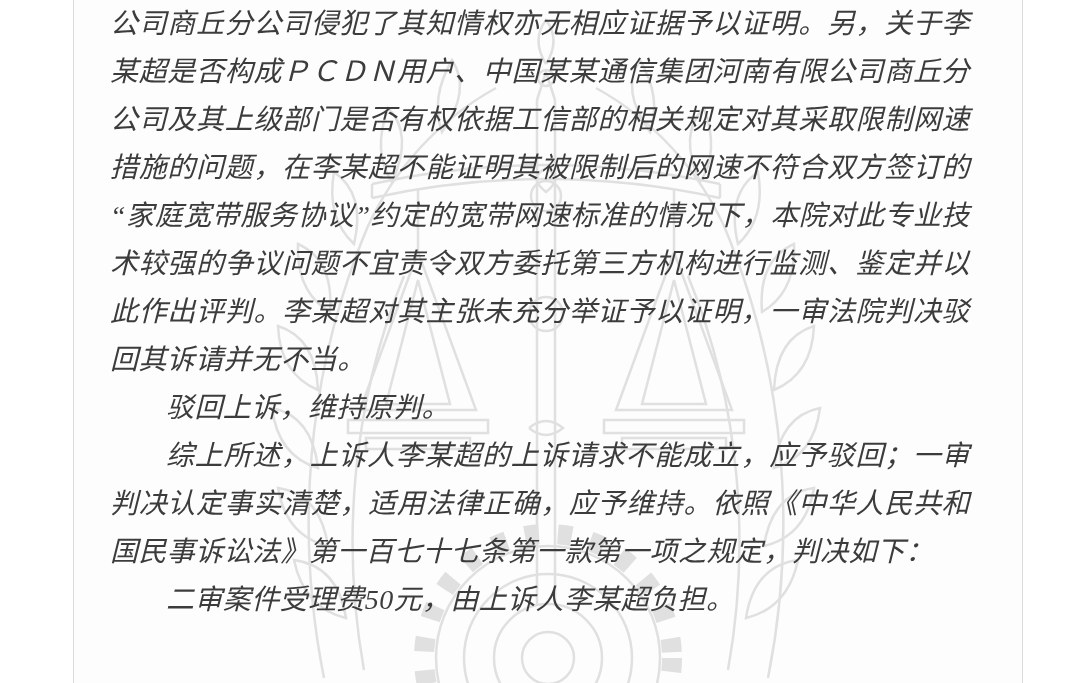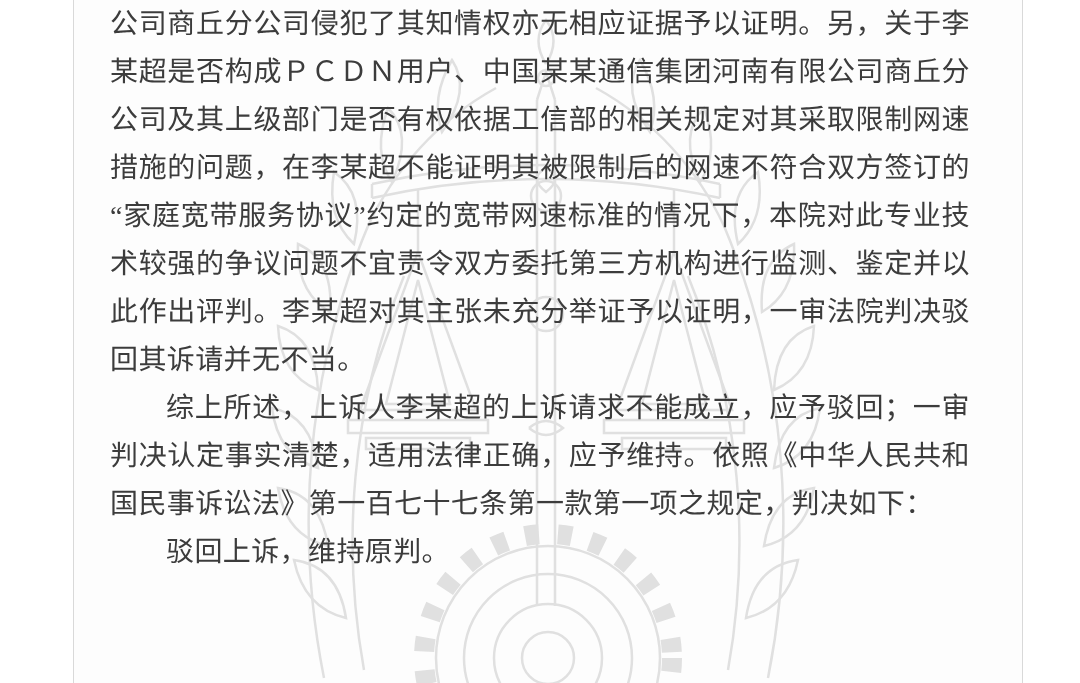--- a/index.html
+++ b/index.html
@@ -42,20 +42,21 @@
     color: #3c3c3c;
     font-size: 28px;
     line-height: 48px;
     text-align: justify;
     text-justify: inter-ideograph;
     letter-spacing: 0.4px;
   }
   .text-block p {
     margin: 0;
     padding: 0;
+    font-style: italic;
   }
   .text-block p.indent {
     text-indent: 2em;
   }
 </style>
 </head>
 <body>
 
 <div class="stage">
   <div class="page">
@@ -117,18 +118,19 @@
         <path d="M578 432 q 38 -16 40 -64 q -38 12 -40 64 Z"></path>
         <path d="M566 354 q 34 -20 32 -68 q -36 16 -32 68 Z"></path>
         <path d="M542 286 q 28 -26 20 -72 q -32 22 -20 72 Z"></path>
         <path d="M504 224 q 20 -30 4 -74 q -26 26 -4 74 Z"></path>
         <path d="M454 174 q 12 -34 -10 -72 q -20 30 10 72 Z"></path>
       </g>
     </svg>
 
     <div class="text-block">
       <p>公司商丘分公司侵犯了其知情权亦无相应证据予以证明。另，关于李某超是否构成ＰＣＤＮ用户、中国某某通信集团河南有限公司商丘分公司及其上级部门是否有权依据工信部的相关规定对其采取限制网速措施的问题，在李某超不能证明其被限制后的网速不符合双方签订的“家庭宽带服务协议”约定的宽带网速标准的情况下，本院对此专业技术较强的争议问题不宜责令双方委托第三方机构进行监测、鉴定并以此作出评判。李某超对其主张未充分举证予以证明，一审法院判决驳回其诉请并无不当。</p>
+      <p class="indent">驳回上诉，维持原判。</p>
       <p class="indent">综上所述，上诉人李某超的上诉请求不能成立，应予驳回；一审判决认定事实清楚，适用法律正确，应予维持。依照《中华人民共和国民事诉讼法》第一百七十七条第一款第一项之规定，判决如下：</p>
-      <p class="indent">驳回上诉，维持原判。</p>
+      <p class="indent">二审案件受理费50元，由上诉人李某超负担。</p>
     </div>
 
   </div>
 </div>
 
 </body></html>

